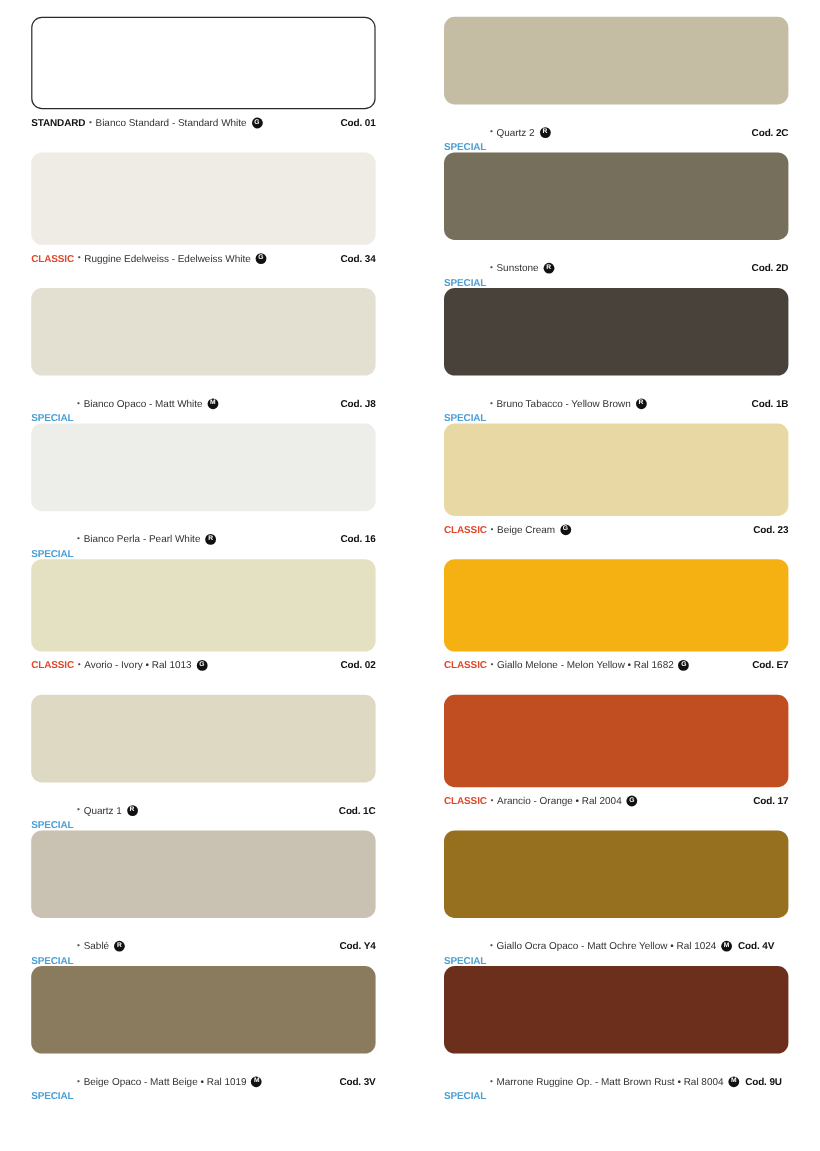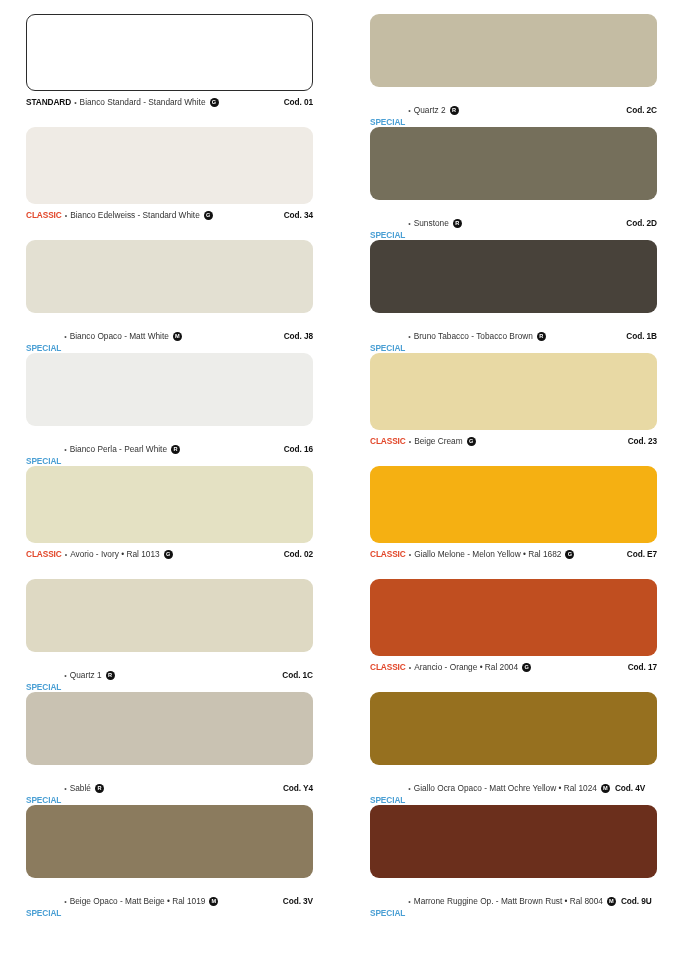--- a/index.html
+++ b/index.html
@@ -125,21 +125,21 @@
           <span class="badge">R</span>
           <span class="spacer"></span>
           <span class="code">Cod. 2C</span>
         </div>
       </div>
       <div class="swatch-cell">
         <div class="chip" style="background: rgb(239, 235, 229);"></div>
         <div class="caption">
           <span class="cat classic">CLASSIC</span>
           <span class="sep">•</span>
-          <span class="desc">Bianco Edelweiss - Standard White</span>
+          <span class="desc">Ruggine Edelweiss - Edelweiss White</span>
           <span class="badge">G</span>
           <span class="spacer"></span>
           <span class="code">Cod. 34</span>
         </div>
       </div>
       <div class="swatch-cell">
         <div class="chip" style="background: rgb(117, 111, 91);"></div>
         <div class="caption">
           <span class="cat special">SPECIAL</span>
           <span class="sep">•</span>
@@ -158,21 +158,21 @@
           <span class="badge">M</span>
           <span class="spacer"></span>
           <span class="code">Cod. J8</span>
         </div>
       </div>
       <div class="swatch-cell">
         <div class="chip" style="background: rgb(72, 66, 58);"></div>
         <div class="caption">
           <span class="cat special">SPECIAL</span>
           <span class="sep">•</span>
-          <span class="desc">Bruno Tabacco - Tobacco Brown</span>
+          <span class="desc">Bruno Tabacco - Yellow Brown</span>
           <span class="badge">R</span>
           <span class="spacer"></span>
           <span class="code">Cod. 1B</span>
         </div>
       </div>
       <div class="swatch-cell">
         <div class="chip" style="background: rgb(237, 237, 234);"></div>
         <div class="caption">
           <span class="cat special">SPECIAL</span>
           <span class="sep">•</span>

